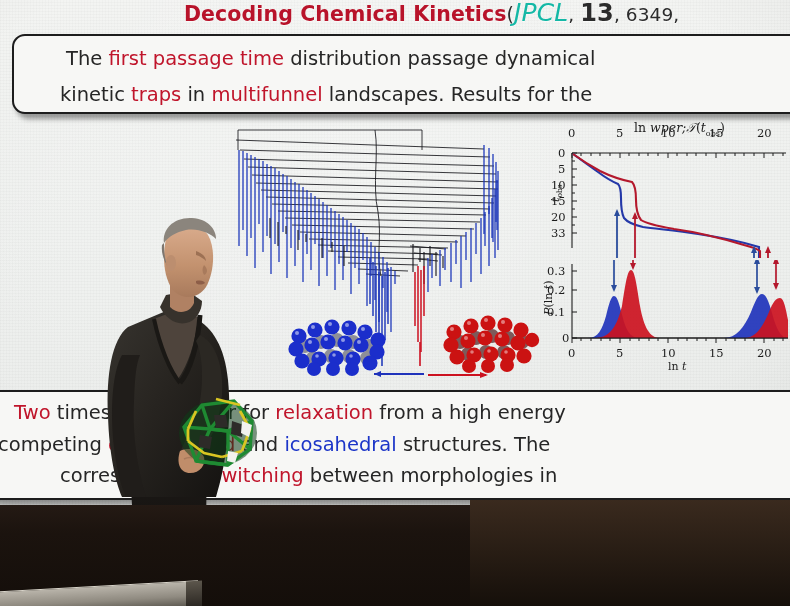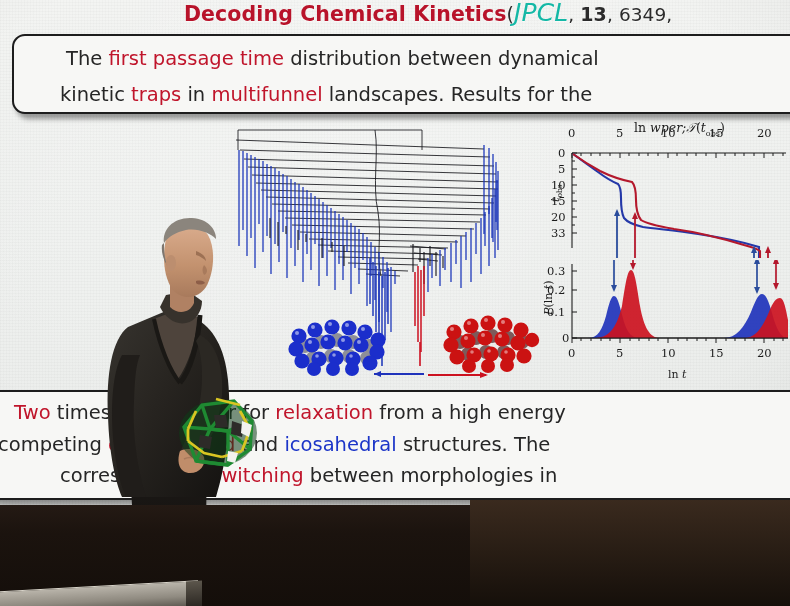--- a/index.html
+++ b/index.html
@@ -89,21 +89,21 @@
   }
   .slide-title .jrnl {
     color: #14b8a6;
     font-style: italic;
     font-weight: normal;
     font-size: 25px;
   }
   .slide-title .vol {
     color: #2b2b2b;
     font-weight: bold;
-    font-size: 19px;
+    font-size: 24px;
   }
   .slide-title .pg {
     color: #2b2b2b;
     font-weight: normal;
     font-size: 18.5px;
   }
 
   
   .callout {
     position: absolute;
@@ -214,21 +214,21 @@
 
   <div class="screen"></div>
   <div class="screen-vignette"></div>
 
   <div class="slide-title">
     <span>Decoding Chemical Kinetics</span><span class="paren">(</span><span class="jrnl">JPCL</span><span class="pg">, </span><span class="vol">13</span><span class="pg">, </span><span class="pg">6349,</span>
   </div>
 
   <div class="callout" id="callout-top">
     <div class="line l1">
-      <span>The </span><span class="hl-red">first passage time</span><span> distribution between dynamical</span>
+      <span>The </span><span class="hl-red">first passage time</span><span> distribution passage dynamical</span>
     </div>
     <div class="line l2">
       <span>kinetic </span><span class="hl-red">traps</span><span> in </span><span class="hl-red">multifunnel</span><span> landscapes.  Results for the</span>
     </div>
   </div>
 
   <svg id="discon-graph" class="soft" viewBox="0 0 300 240">
     <g stroke="#15151a" stroke-width="0.85" fill="none">
 
       <path d="M6,4 L190,4"></path>
@@ -644,21 +644,21 @@
     <div class="tick-lab" style="left:-1px; top:185px;text-align:center;">0.1</div>
     <div class="tick-lab" style="left:14px; top:211px;">0</div>
 
     <div class="tick-lab" style="left:20px;  top:226px;">0</div>
     <div class="tick-lab" style="left:68px;  top:226px;">5</div>
     <div class="tick-lab" style="left:113px; top:226px;">10</div>
     <div class="tick-lab" style="left:161px; top:226px;">15</div>
     <div class="tick-lab" style="left:209px; top:226px;">20</div>
 
     <div class="ylab-rot" style="left:-6px; top:195px;"><i>P</i>(ln&nbsp;<i>t</i>)</div>
-    <div class="axis-lab" style="left:120px; top:248px;">ln&nbsp;<i>t</i></div>
+    <div class="axis-lab" style="left:120px; top:240px;">ln&nbsp;<i>t</i></div>
   </div>
 
   <div class="callout" id="callout-bottom">
     <div class="line b1">
       <span class="hl-red">Two</span><span> timescales appear for </span><span class="hl-red">relaxation</span><span> from a high energy</span>
     </div>
     <div class="line b2">
       <span>competing </span><span class="hl-red">close-packed</span><span> and </span><span class="hl-blue">icosahedral</span><span> structures.  The </span>
     </div>
     <div class="line b3">

